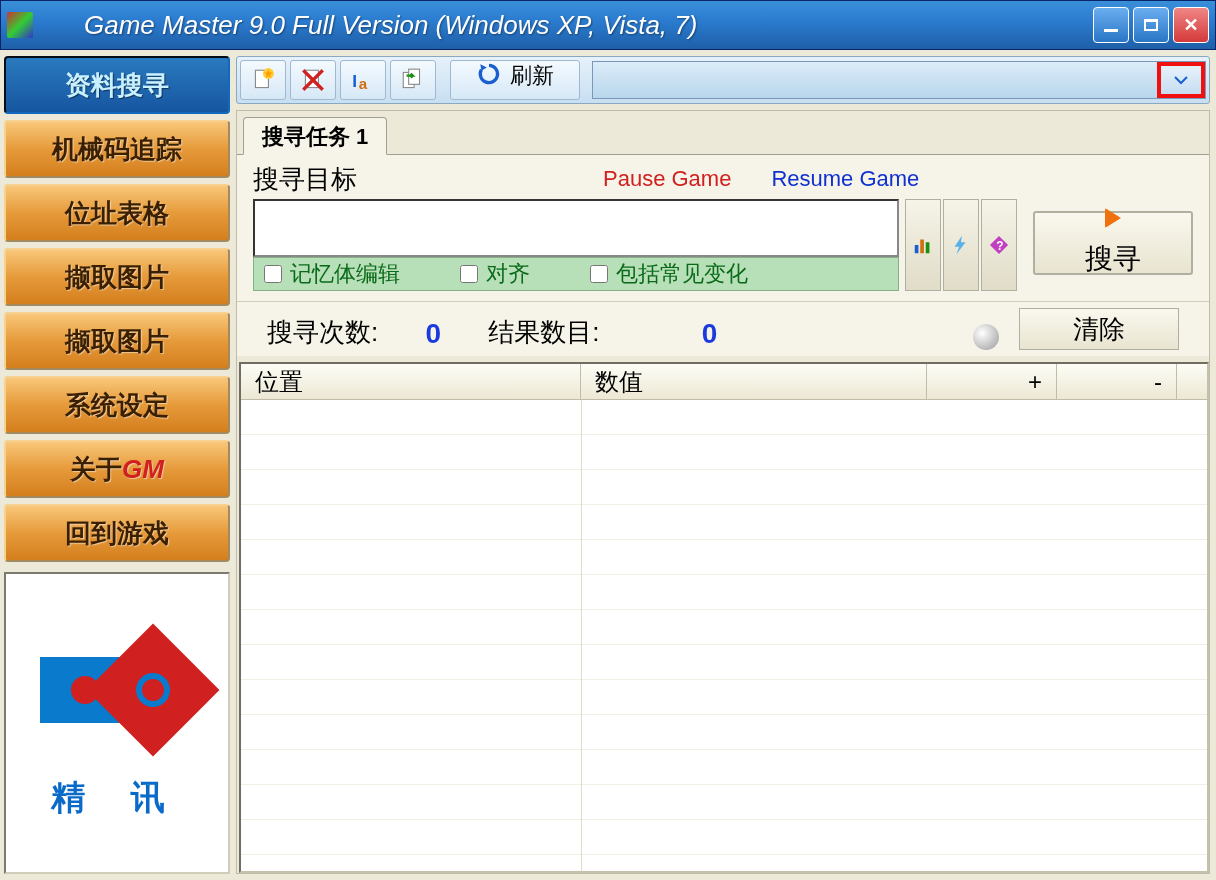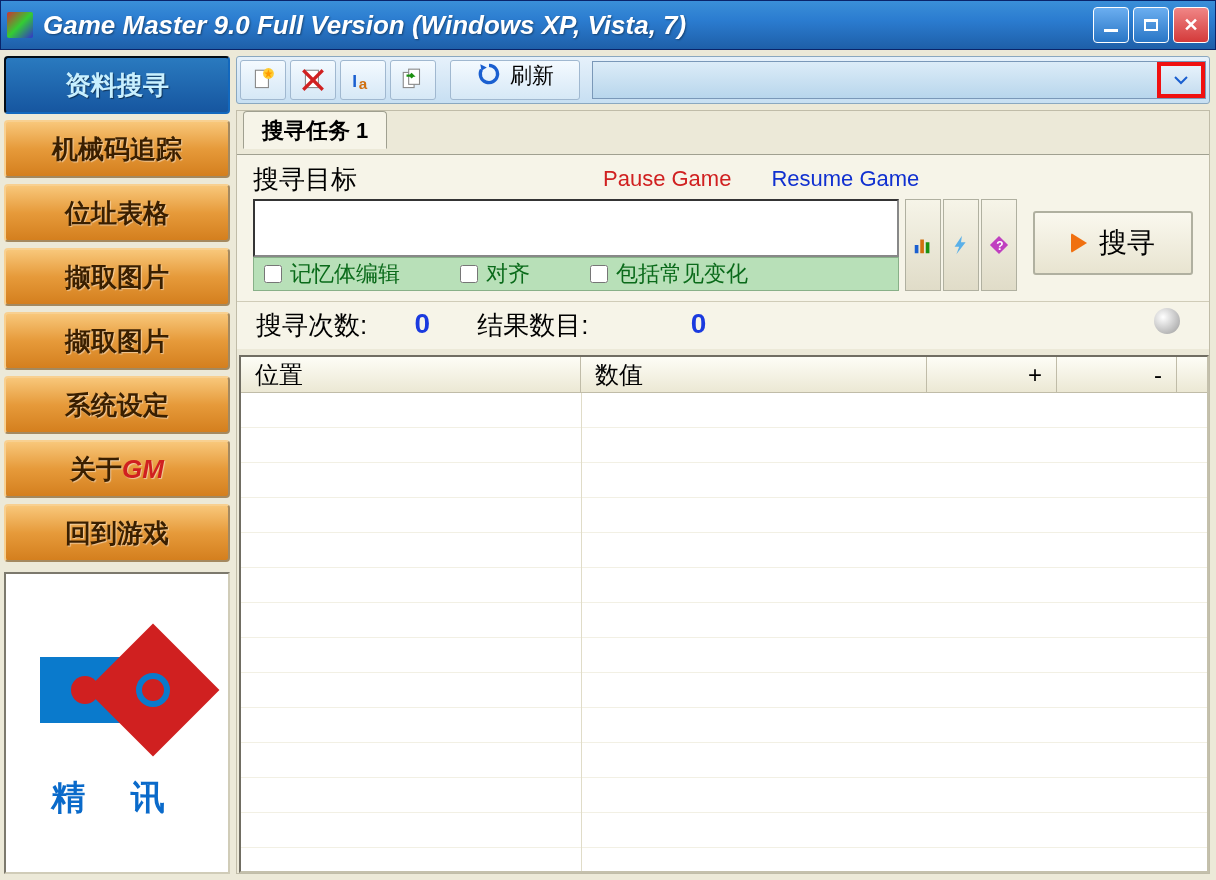--- a/index.html
+++ b/index.html
@@ -1,20 +1,20 @@
 <!DOCTYPE html>
 <html><head>
 <meta charset="utf-8">
 <style>
 * { box-sizing: border-box; margin: 0; padding: 0; }
 body { font-family: "Microsoft YaHei", Arial, sans-serif; background: #ece9d8; width: 1216px; height: 880px; overflow: hidden; }
 
 .titlebar { height: 50px; background: linear-gradient(to bottom, #3a8fd8 0%, #2b7cd0 40%, #1e5fa8 100%); display: flex; align-items: center; padding: 0 6px; border: 1px solid #0a246a; }
 .titlebar-icon { width: 26px; height: 26px; background: linear-gradient(135deg, #c33, #3c3, #33c); border-radius: 2px; margin-right: 10px; position: relative; }
-.titlebar-title { color: #fff; font-size: 26px; font-weight: bold; font-style: italic; text-shadow: 1px 1px 2px rgba(0,0,0,0.4); flex: 1; }
+.titlebar-title { color: #fff; font-size: 26px; font-weight: normal; font-style: italic; text-shadow: 1px 1px 2px rgba(0,0,0,0.4); flex: 1; margin-left: 41px; }
 .win-controls { display: flex; gap: 4px; }
 .win-btn { width: 36px; height: 36px; border-radius: 4px; border: 1px solid #fff; display: flex; align-items: center; justify-content: center; font-weight: bold; }
 .win-min, .win-max { background: linear-gradient(to bottom, #6baef0, #2976c6); color: #fff; }
 .win-close { background: linear-gradient(to bottom, #f08686, #d43a3a); color: #fff; font-size: 18px; }
 .win-min-inner { width: 14px; height: 3px; background: #fff; margin-top: 10px; }
 .win-max-inner { width: 14px; height: 12px; border: 2px solid #fff; border-top-width: 3px; }
 
 .main-area { display: flex; height: 830px; }
 
 .sidebar { width: 234px; padding: 6px 4px; display: flex; flex-direction: column; gap: 6px; background: #ece9d8; }
@@ -32,41 +32,41 @@
 .content { flex: 1; display: flex; flex-direction: column; padding: 6px 6px 6px 2px; }
 
 .toolbar { height: 48px; background: linear-gradient(to bottom, #e6f1fb, #c7dff2); border: 1px solid #8aa8c0; border-radius: 3px; display: flex; align-items: center; padding: 3px; gap: 4px; }
 .tb-btn { width: 46px; height: 40px; border: 1px solid #a0b8d0; background: linear-gradient(to bottom, #f4faff, #d6e8f6); border-radius: 3px; display: flex; align-items: center; justify-content: center; cursor: pointer; }
 .tb-refresh { width: 130px; height: 40px; border: 1px solid #a0b8d0; background: linear-gradient(to bottom, #f4faff, #d6e8f6); border-radius: 3px; display: flex; align-items: flex-start; justify-content: center; gap: 8px; font-size: 22px; margin-left: 10px; cursor: pointer; }
 .proc-drop { flex: 1; margin-left: 8px; height: 38px; border: 1px solid #7a98b8; background: linear-gradient(to bottom, #dcecf8, #b8d6ec); display: flex; align-items: center; justify-content: flex-end; }
 .drop-arrow { width: 48px; height: 36px; border: 4px solid #f01010; display: flex; align-items: center; justify-content: center; background: linear-gradient(to bottom, #e6f2fb, #c6ddf0); cursor: pointer; }
 .drop-arrow svg { width: 16px; height: 10px; }
 
 .work-panel { flex: 1; margin-top: 6px; background: #ece9d8; border: 1px solid #c0bca8; display: flex; flex-direction: column; }
-.tab-row { height: 44px; display: flex; align-items: flex-start; padding-left: 6px; border-bottom: 1px solid #a0a090; }
+.tab-row { height: 44px; display: flex; align-items: flex-end; padding-left: 6px; border-bottom: 1px solid #a0a090; }
 .tab { height: 38px; padding: 4px 18px; background: #f6f4e8; border: 1px solid #a0a090; border-bottom: 1px solid #f6f4e8; border-radius: 4px 4px 0 0; font-size: 22px; font-weight: bold; margin-bottom: -1px; cursor: pointer; }
 
 .search-area { padding: 6px 16px 10px 16px; background: #f6f4e8; }
 .target-row { display: flex; align-items: center; gap: 40px; height: 36px; }
 .target-label { font-size: 26px; }
 .pause { color: #d02020; font-size: 22px; margin-left: 206px; cursor: pointer; }
 .resume { color: #1030d0; font-size: 22px; cursor: pointer; }
 
 .input-row { display: flex; align-items: stretch; gap: 6px; margin-top: 2px; }
 .search-input-wrap { flex: 1; display: flex; flex-direction: column; }
 .search-input { height: 58px; border: 2px inset #888; background: #fff; font-size: 22px; padding: 4px 8px; }
 .opt-bar { height: 34px; background: #b8e0b8; border: 1px solid #88b088; display: flex; align-items: center; padding: 0 10px; gap: 60px; }
 .opt { display: flex; align-items: center; gap: 8px; font-size: 22px; color: #0a6a1a; }
 .opt input { width: 18px; height: 18px; }
 .small-btns { display: flex; gap: 2px; }
 .sb { width: 36px; height: 92px; border: 1px solid #b0b0a0; background: linear-gradient(to bottom, #f6f4e8, #e0dcc8); display: flex; align-items: center; justify-content: center; cursor: pointer; }
-.search-btn { width: 160px; height: 64px; margin-left: 10px; border: 2px solid #b0b0a0; border-radius: 3px; background: linear-gradient(to bottom, #faf8ee, #e8e4d0); display: flex; align-items: center; justify-content: center; gap: 12px; font-size: 28px; cursor: pointer; align-self: flex-start; margin-top: 12px; }
+.search-btn { width: 160px; height: 64px; margin-left: 10px; border: 2px solid #b0b0a0; border-radius: 3px; background: linear-gradient(to bottom, #faf8ee, #e8e4d0); display: flex; align-items: center; justify-content: center; gap: 12px; font-size: 28px; cursor: pointer; align-self: flex-start; margin-top: 12px; flex-direction: column; }
 .search-btn .tri { width: 0; height: 0; border-left: 16px solid #f07010; border-top: 10px solid transparent; border-bottom: 10px solid transparent; border-radius: 2px; }
 
-.count-row { display: flex; align-items: flex-start; padding: 6px 19px; gap: 10px; background: #f6f4e8; border-top: 1px solid #d0ccb8; }
+.count-row { display: flex; align-items: flex-end; padding: 6px 30px; gap: 10px; background: #f6f4e8; border-top: 1px solid #d0ccb8; }
 .count-label { font-size: 26px; }
 .count-val { font-size: 28px; color: #1a3adf; font-weight: bold; width: 90px; text-align: center; }
 .gray-dot { width: 26px; height: 26px; background: radial-gradient(circle at 35% 35%, #fff, #999); border-radius: 50%; margin-left: auto; margin-right: 10px; }
 .clear-btn { width: 160px; height: 42px; border: 1px solid #b0b0a0; background: linear-gradient(to bottom, #faf8ee, #e8e4d0); font-size: 26px; cursor: pointer; }
 
 .grid { flex: 1; margin: 6px 0px 0px 2px; border: 2px inset #c4c0ac; background: #fff; display: flex; flex-direction: column; overflow: hidden; }
 .grid-head { height: 36px; display: flex; background: linear-gradient(to bottom, #fdfdf6, #ece8d4); border-bottom: 1px solid #c0bca8; }
 .gh { border-right: 1px solid #c0bca8; padding: 6px 14px; font-size: 24px; display: flex; align-items: center; }
 .gh1 { width: 340px; }
 .gh2 { flex: 1; }
@@ -235,20 +235,21 @@
           </div>
         </div>
       </div>
 
       <div class="count-row">
         <div class="count-label">搜寻次数:</div>
         <div class="count-val">0</div>
         <div class="count-label">结果数目:</div>
         <div class="count-val" style="width:200px">0</div>
         <div class="gray-dot"></div>
+        <button class="clear-btn">清除</button>
       </div>
 
       <div class="grid">
         <div class="grid-head">
           <div class="gh gh1">位置</div>
           <div class="gh gh2">数值</div>
           <div class="gh gh3">+</div>
           <div class="gh gh4">-</div>
           <div class="gh gh5"></div>
         </div>

